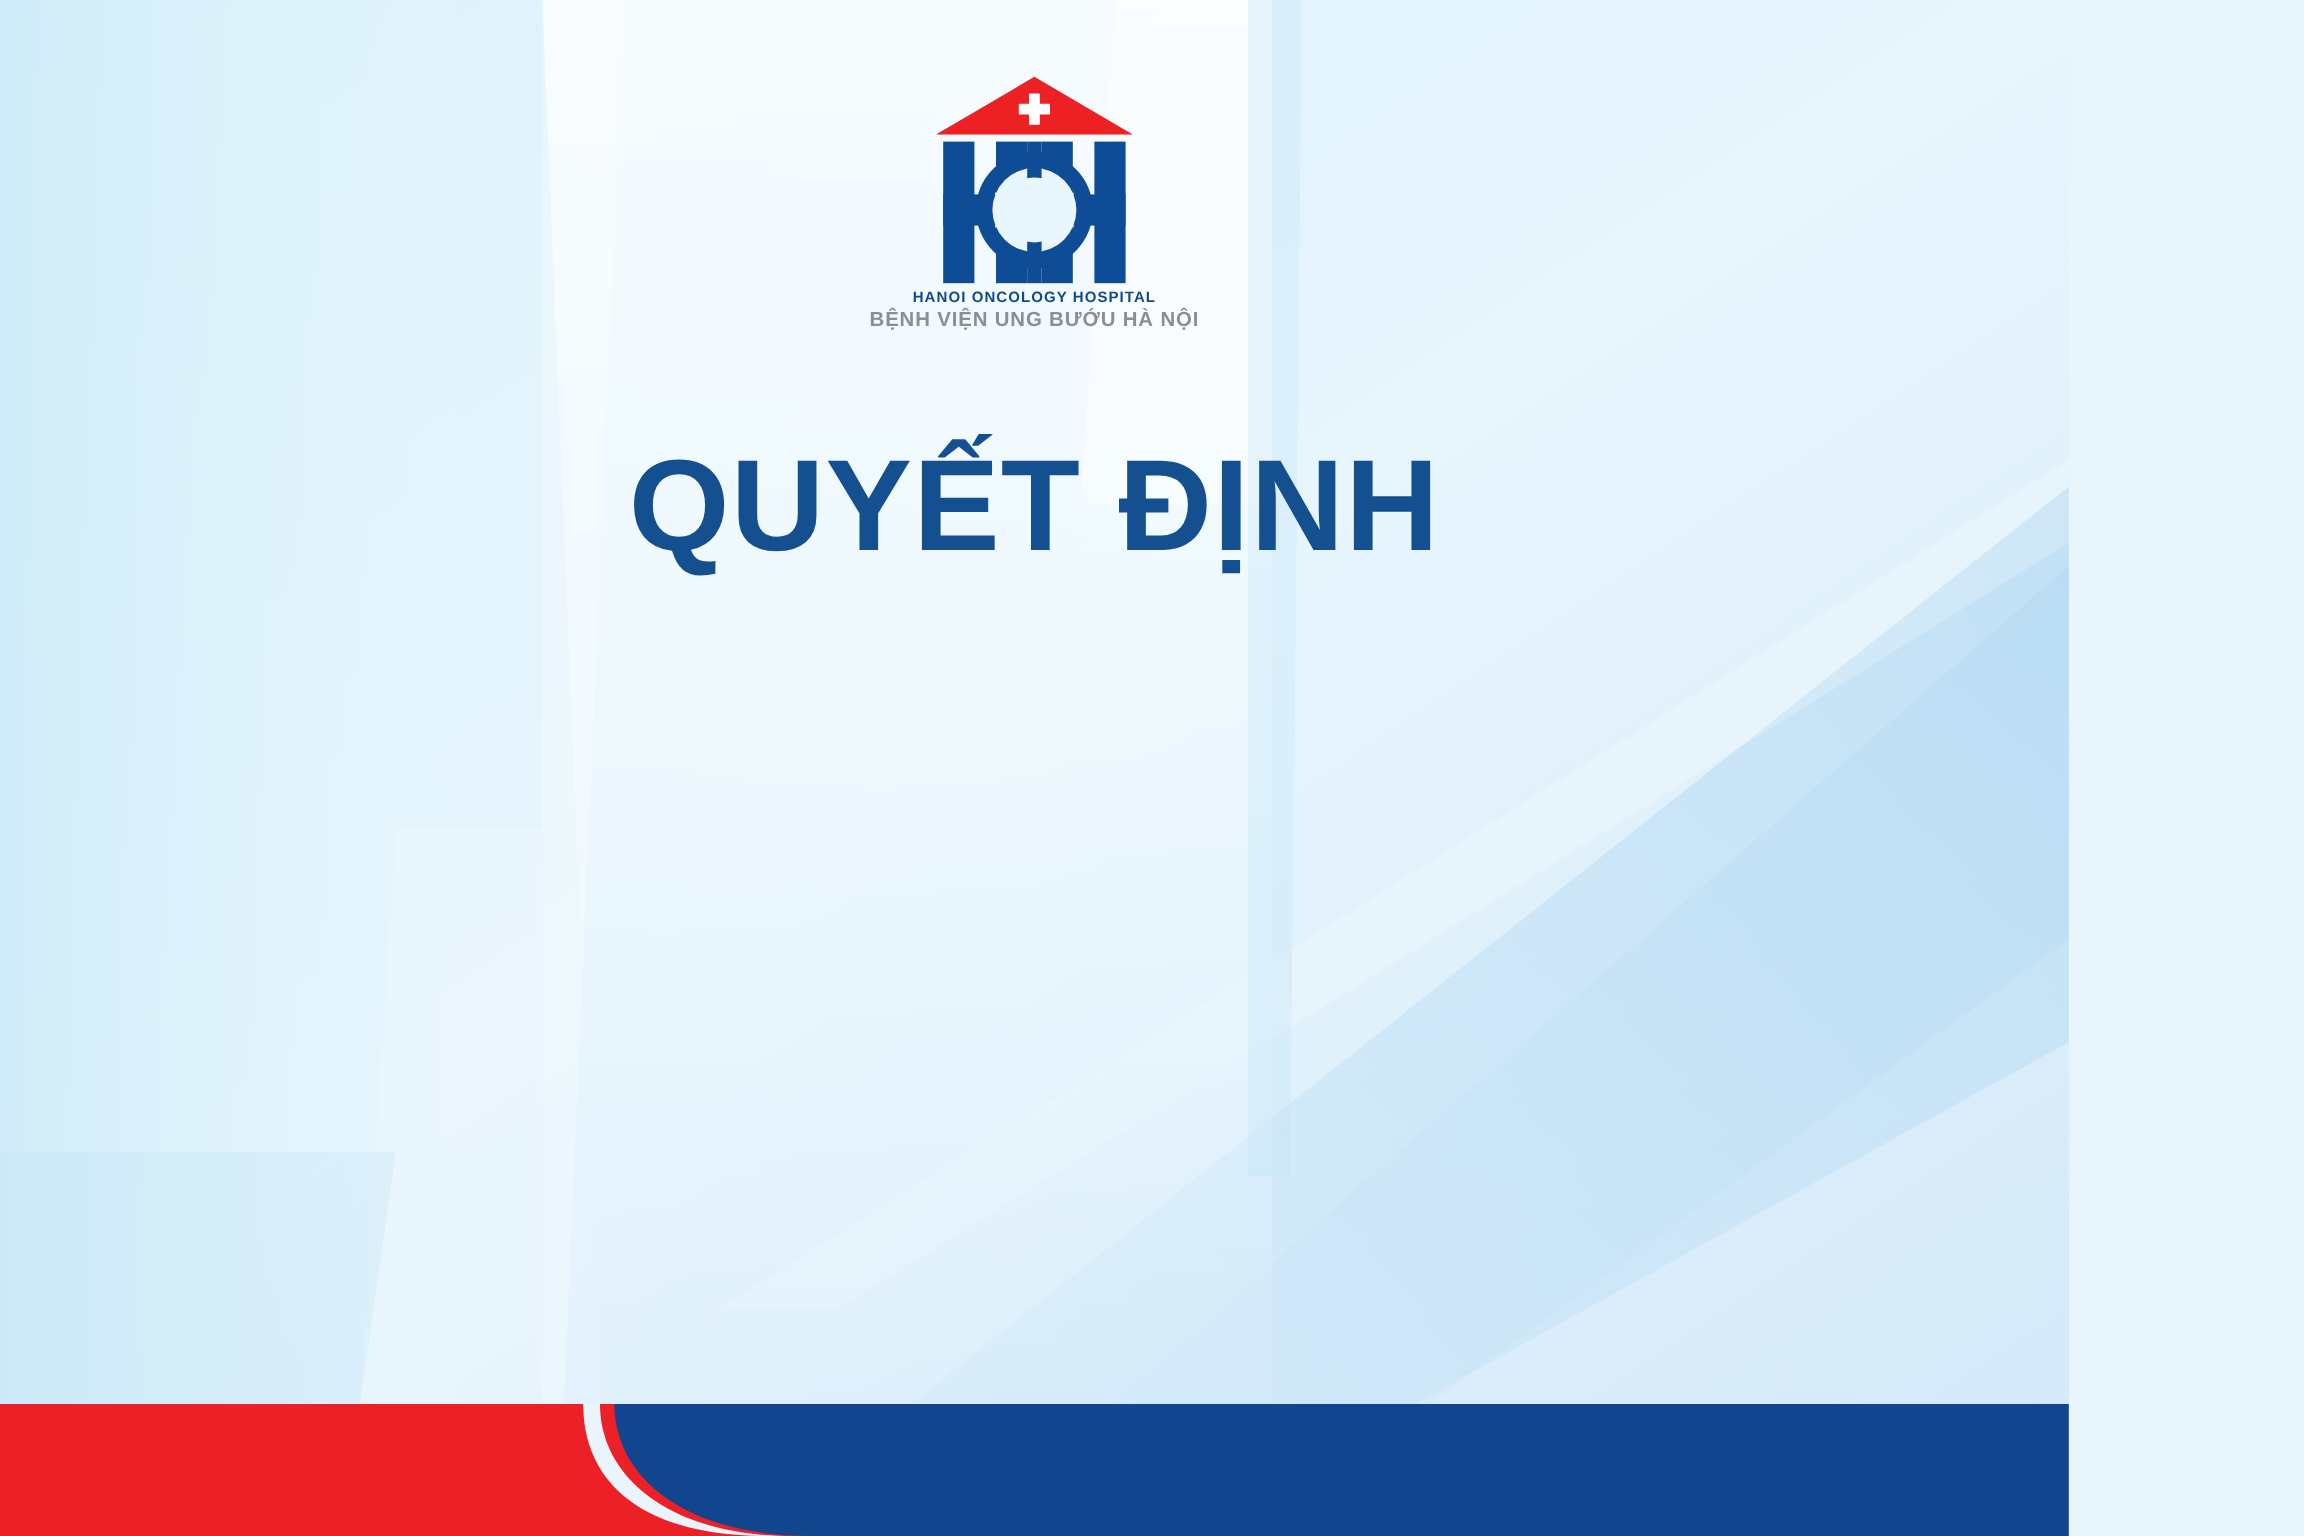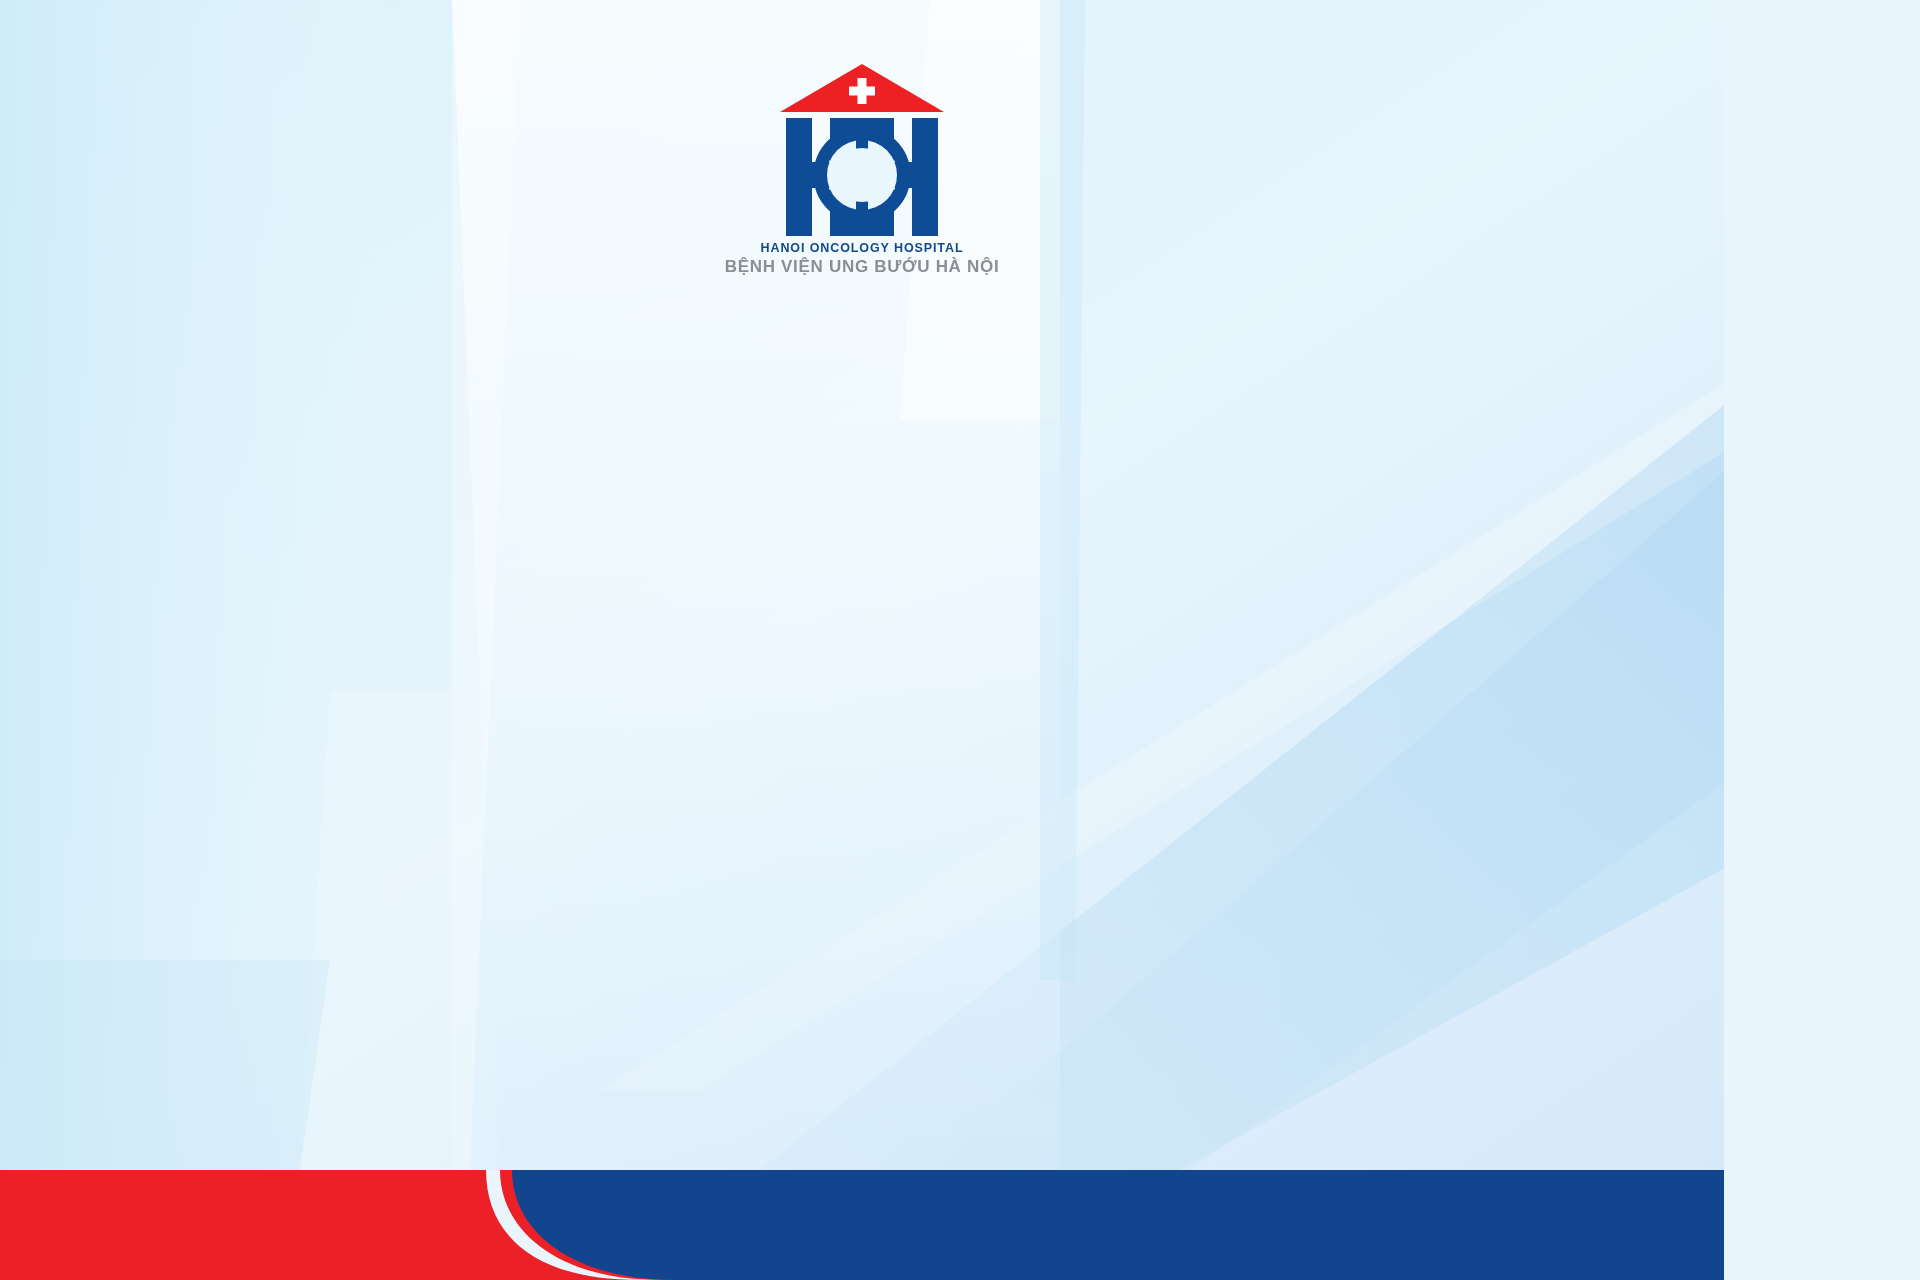--- a/index.html
+++ b/index.html
@@ -176,20 +176,21 @@
 
       <circle cx="84" cy="117" r="35" fill="#eaf6fd"></circle>
       <rect x="78" y="60" width="12" height="118" fill="#0e4d95"></rect>
       <circle cx="84" cy="117" r="27" fill="#eaf6fd"></circle>
     </svg>
     <div class="logo-name">HANOI ONCOLOGY HOSPITAL</div>
     <div class="logo-sub">BỆNH VIỆN UNG BƯỚU HÀ NỘI</div>
   </div>
 
   <div class="headline">
+    <span class="headline-line">QUYẾT ĐỊNH</span>
   </div>
 
   <div class="body-text">
   </div>
 
   <div class="bottom-band">
     <svg viewBox="0 0 1920 110" preserveAspectRatio="none">
 
       <path d="M0,0 L560,0 C560,0 530,42 470,74 C420,100 380,110 340,110 L0,110 Z" fill="#ec2027"></path>
       <rect x="0" y="0" width="470" height="110" fill="#ec2027"></rect>

